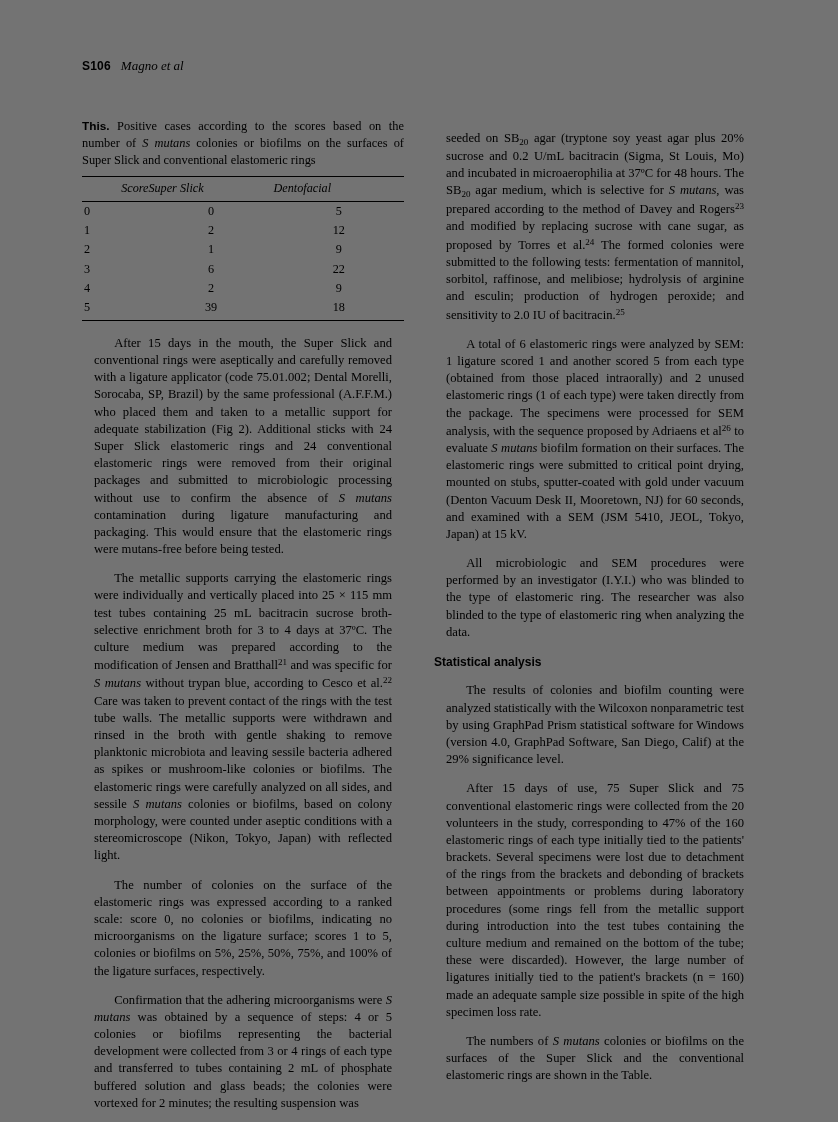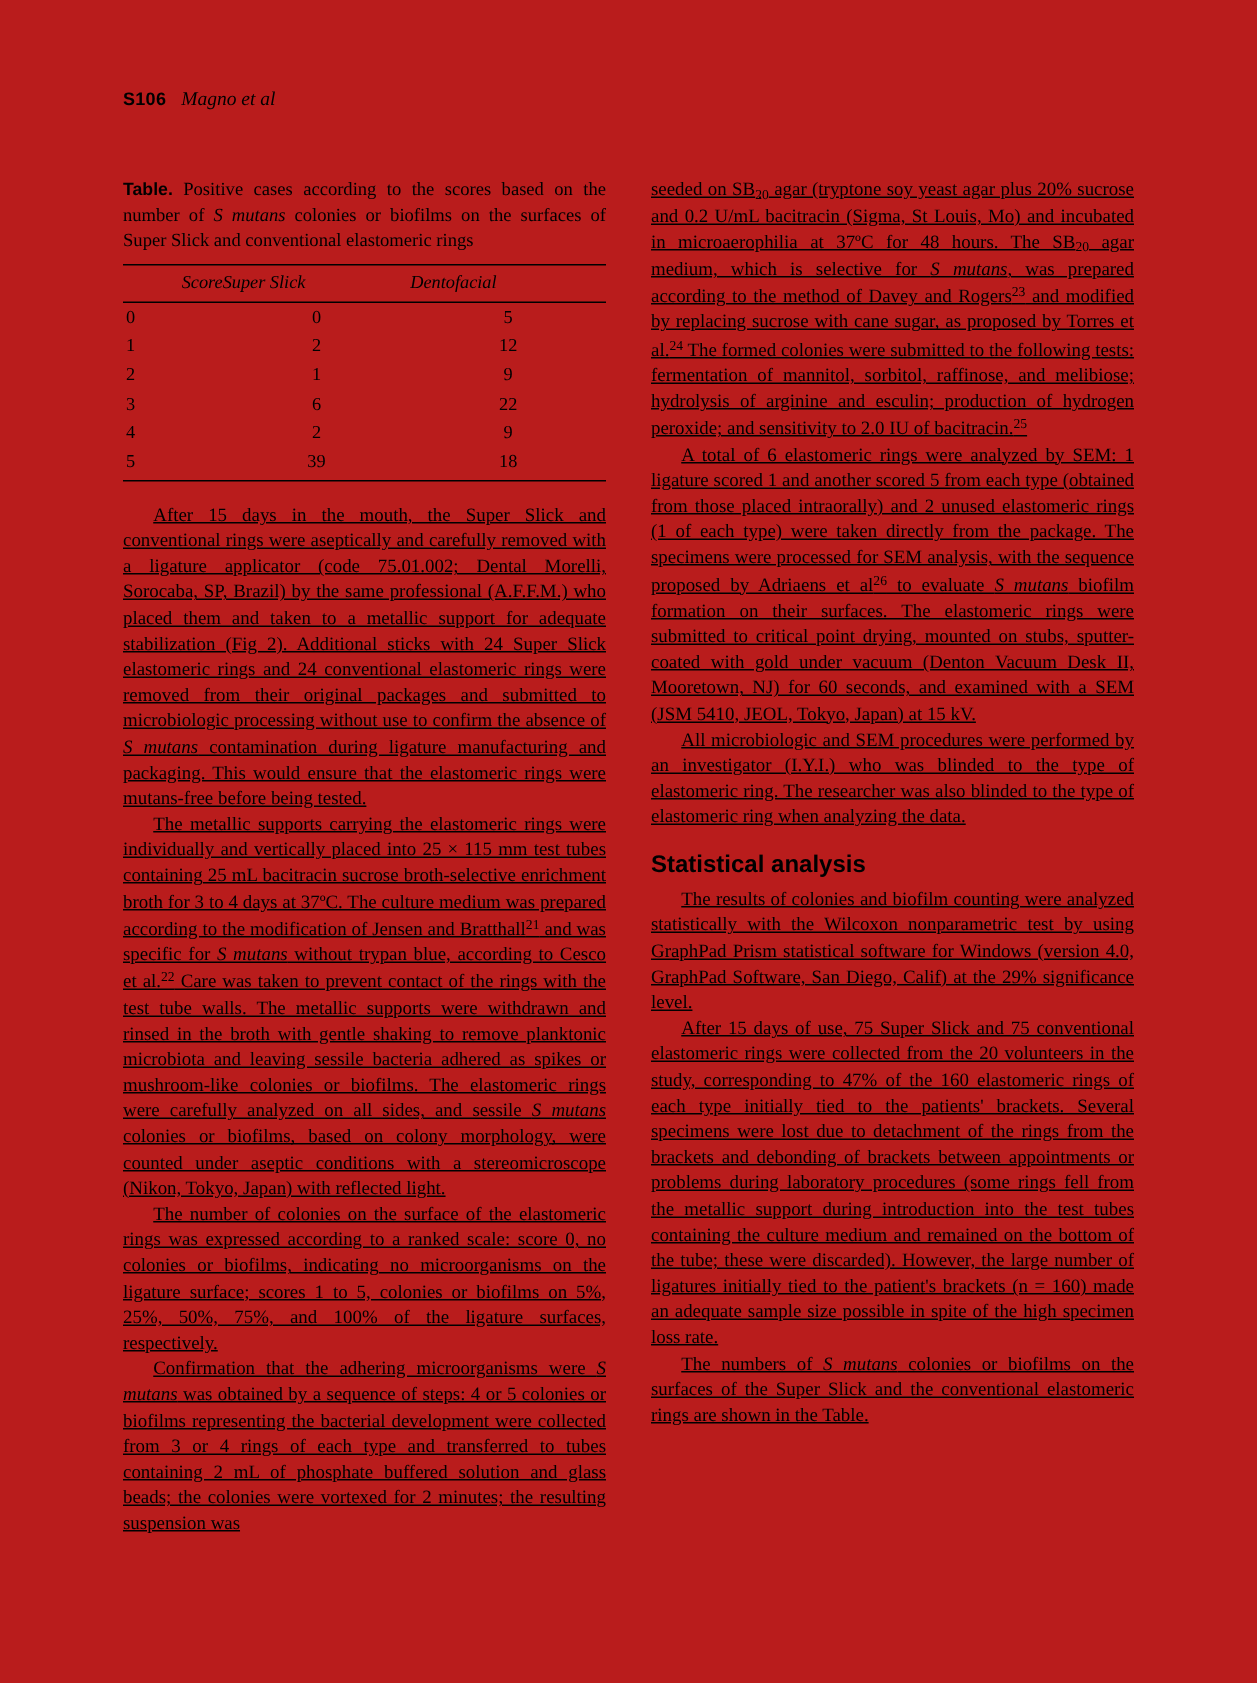--- a/index.html
+++ b/index.html
@@ -12,21 +12,21 @@
     height: 1122px;
     font-family: "Liberation Serif", serif;
     color: #000000;
     position: relative;
   }
   .page {
     position: absolute;
     left: 0; top: 0;
     width: 838px;
     height: 1122px;
-    background: #b91c1c;
+    background: #737373;
   }
   
   .runhead {
     position: absolute;
     left: 82px;
     top: 58px;
     width: 674px;
     display: flex;
     justify-content: space-between;
     align-items: flex-start;
@@ -59,23 +59,22 @@
     top: 118px;
     width: 322px;
     font-size: 12.6px;
     line-height: 1.365;
     text-align: justify;
   }
   .col-left { left: 82px; }
   .col-right { left: 434px; }
 
   p {
-    margin: 0;
+    margin: 12px;
     text-indent: 1.6em;
-    text-decoration: underline;
   }
   p.noindent { text-indent: 0; }
 
   
   .tbl-caption {
     font-size: 12.4px;
     line-height: 1.37;
     text-align: justify;
     text-indent: 0;
     margin-bottom: 7px;
@@ -111,41 +110,41 @@
     border-bottom: 1.1px solid #000;
     padding-bottom: 4px;
   }
 
   .it { font-style: italic; }
   .sub { font-size: 0.72em; vertical-align: -0.28em; }
   .sup { font-size: 0.72em; vertical-align: 0.45em; }
 
   h3.sec {
     font-family: "Liberation Sans", sans-serif;
-    font-size: 16px;
+    font-size: 12px;
     font-weight: bold;
     margin: 13px 0 3px 0;
     text-indent: 0;
   }
 </style>
 </head>
 <body>
 
 <div class="page">
 
   <div class="runhead">
     <div class="runhead-left">
       <span class="pageno">S106</span><span class="authors">Magno et al</span>
     </div>
   </div>
 
   <div class="col col-left">
 
     <div class="tbl-caption">
-      <span class="lbl">Table.</span>
+      <span class="lbl">This.</span>
       <span> Positive cases according to the scores based on the number of <span class="it">S mutans</span> colonies or biofilms on the surfaces of Super Slick and conventional elastomeric rings</span>
     </div>
 
     <table class="data">
       <thead>
         <tr>
           <th class="c0">Score</th>
           <th>Super Slick</th>
           <th>Dentofacial</th>
         </tr>

